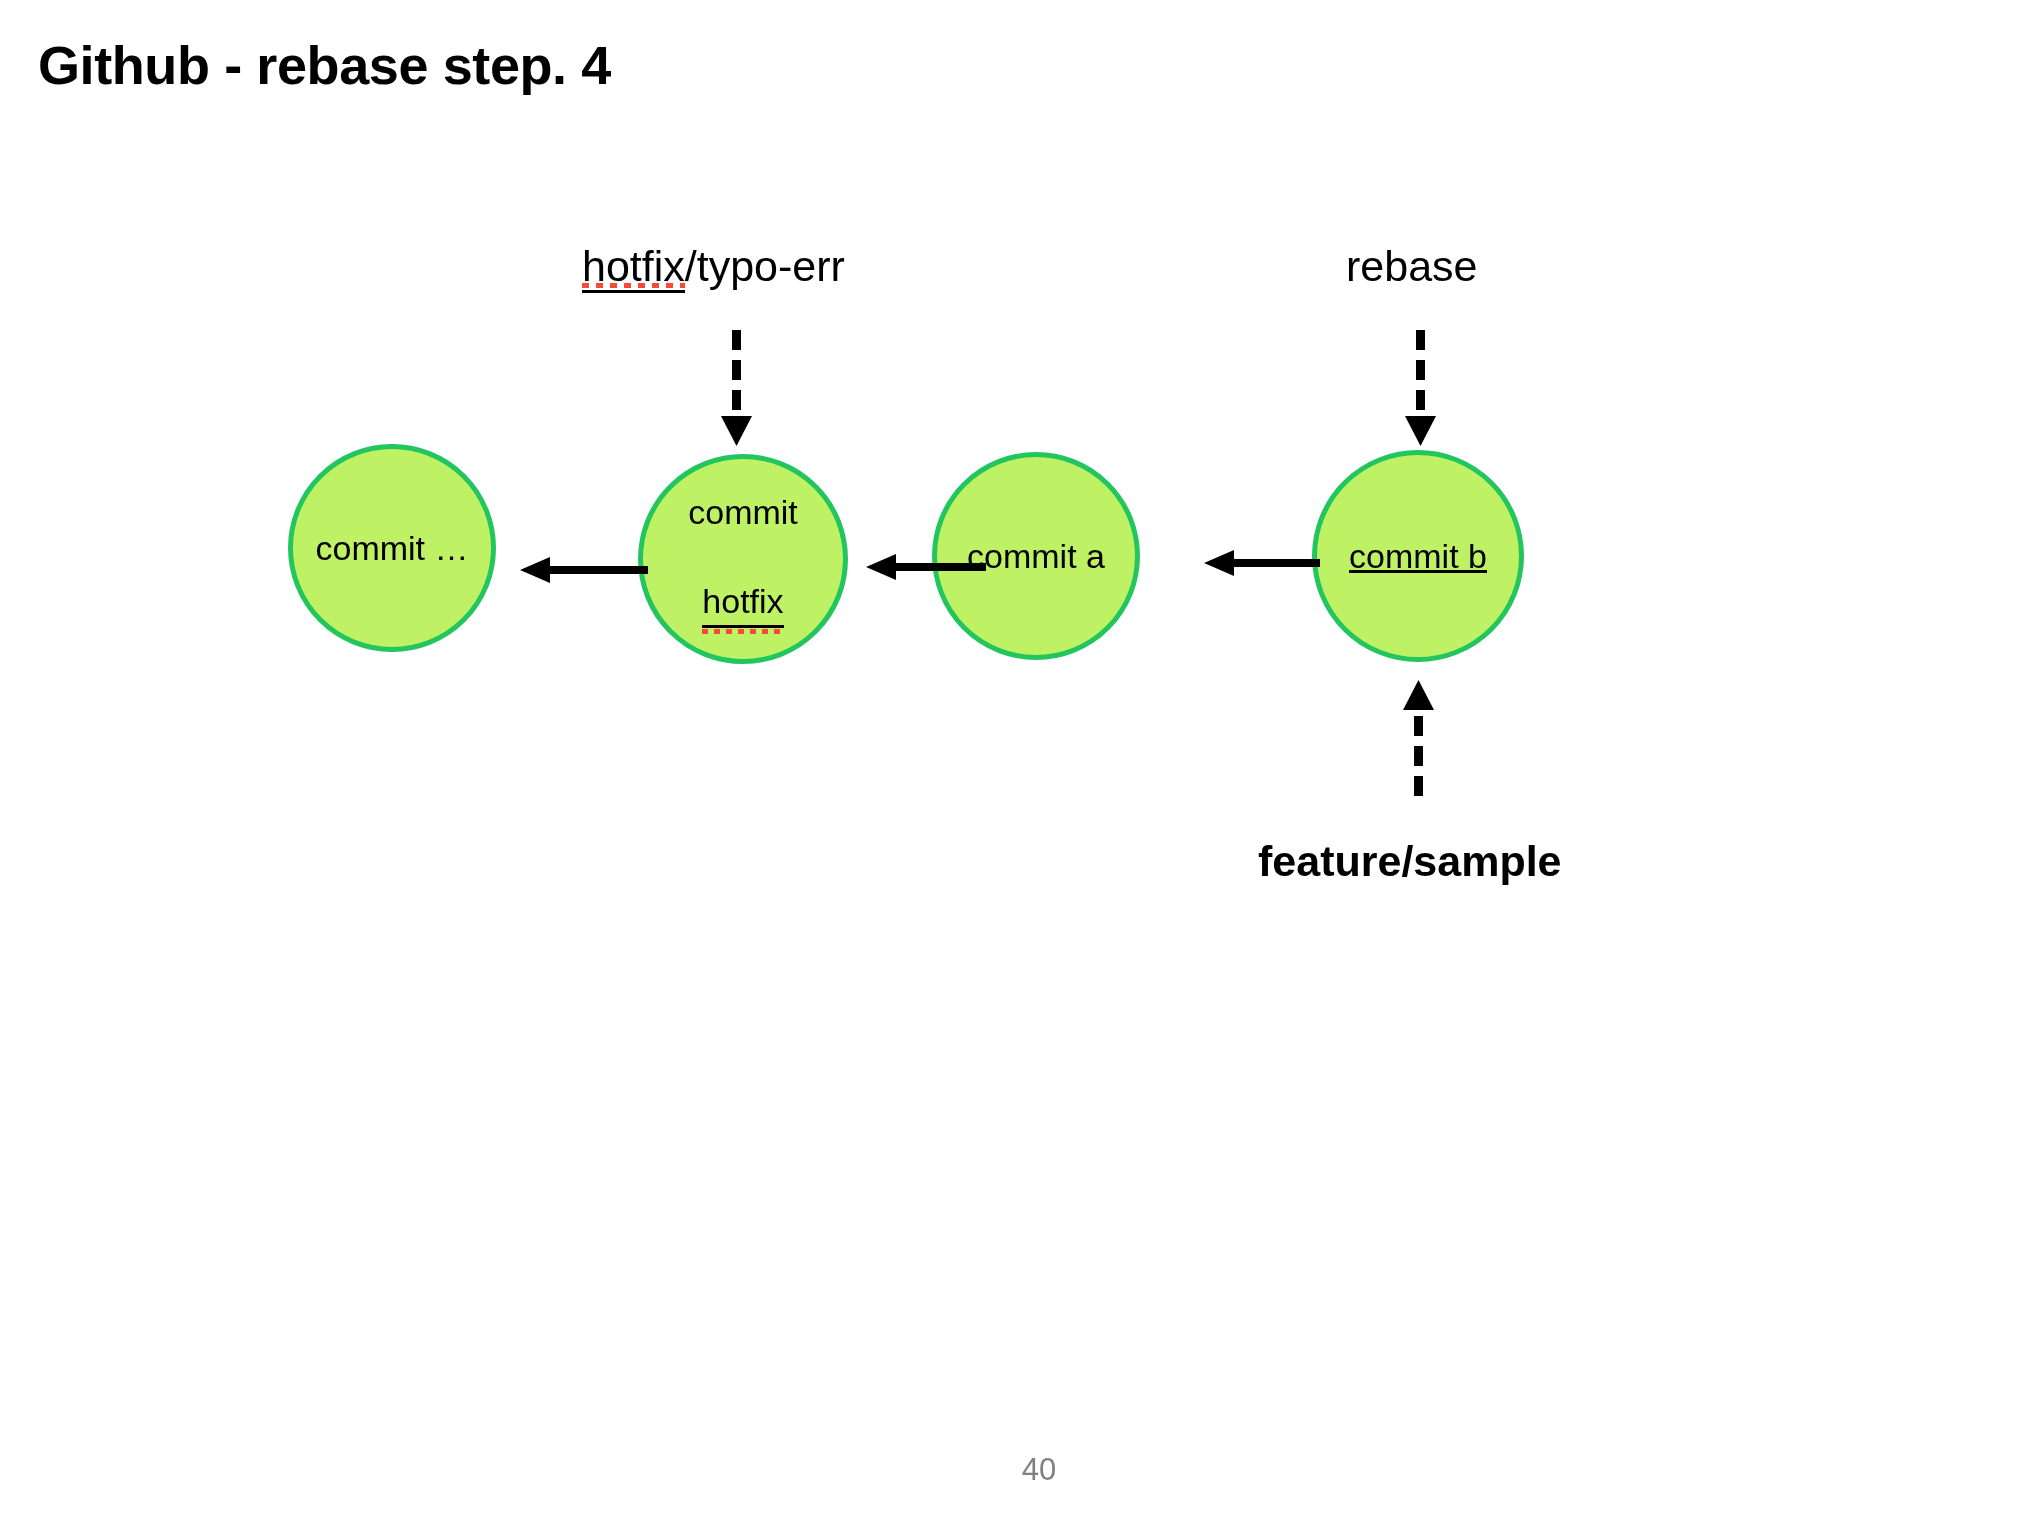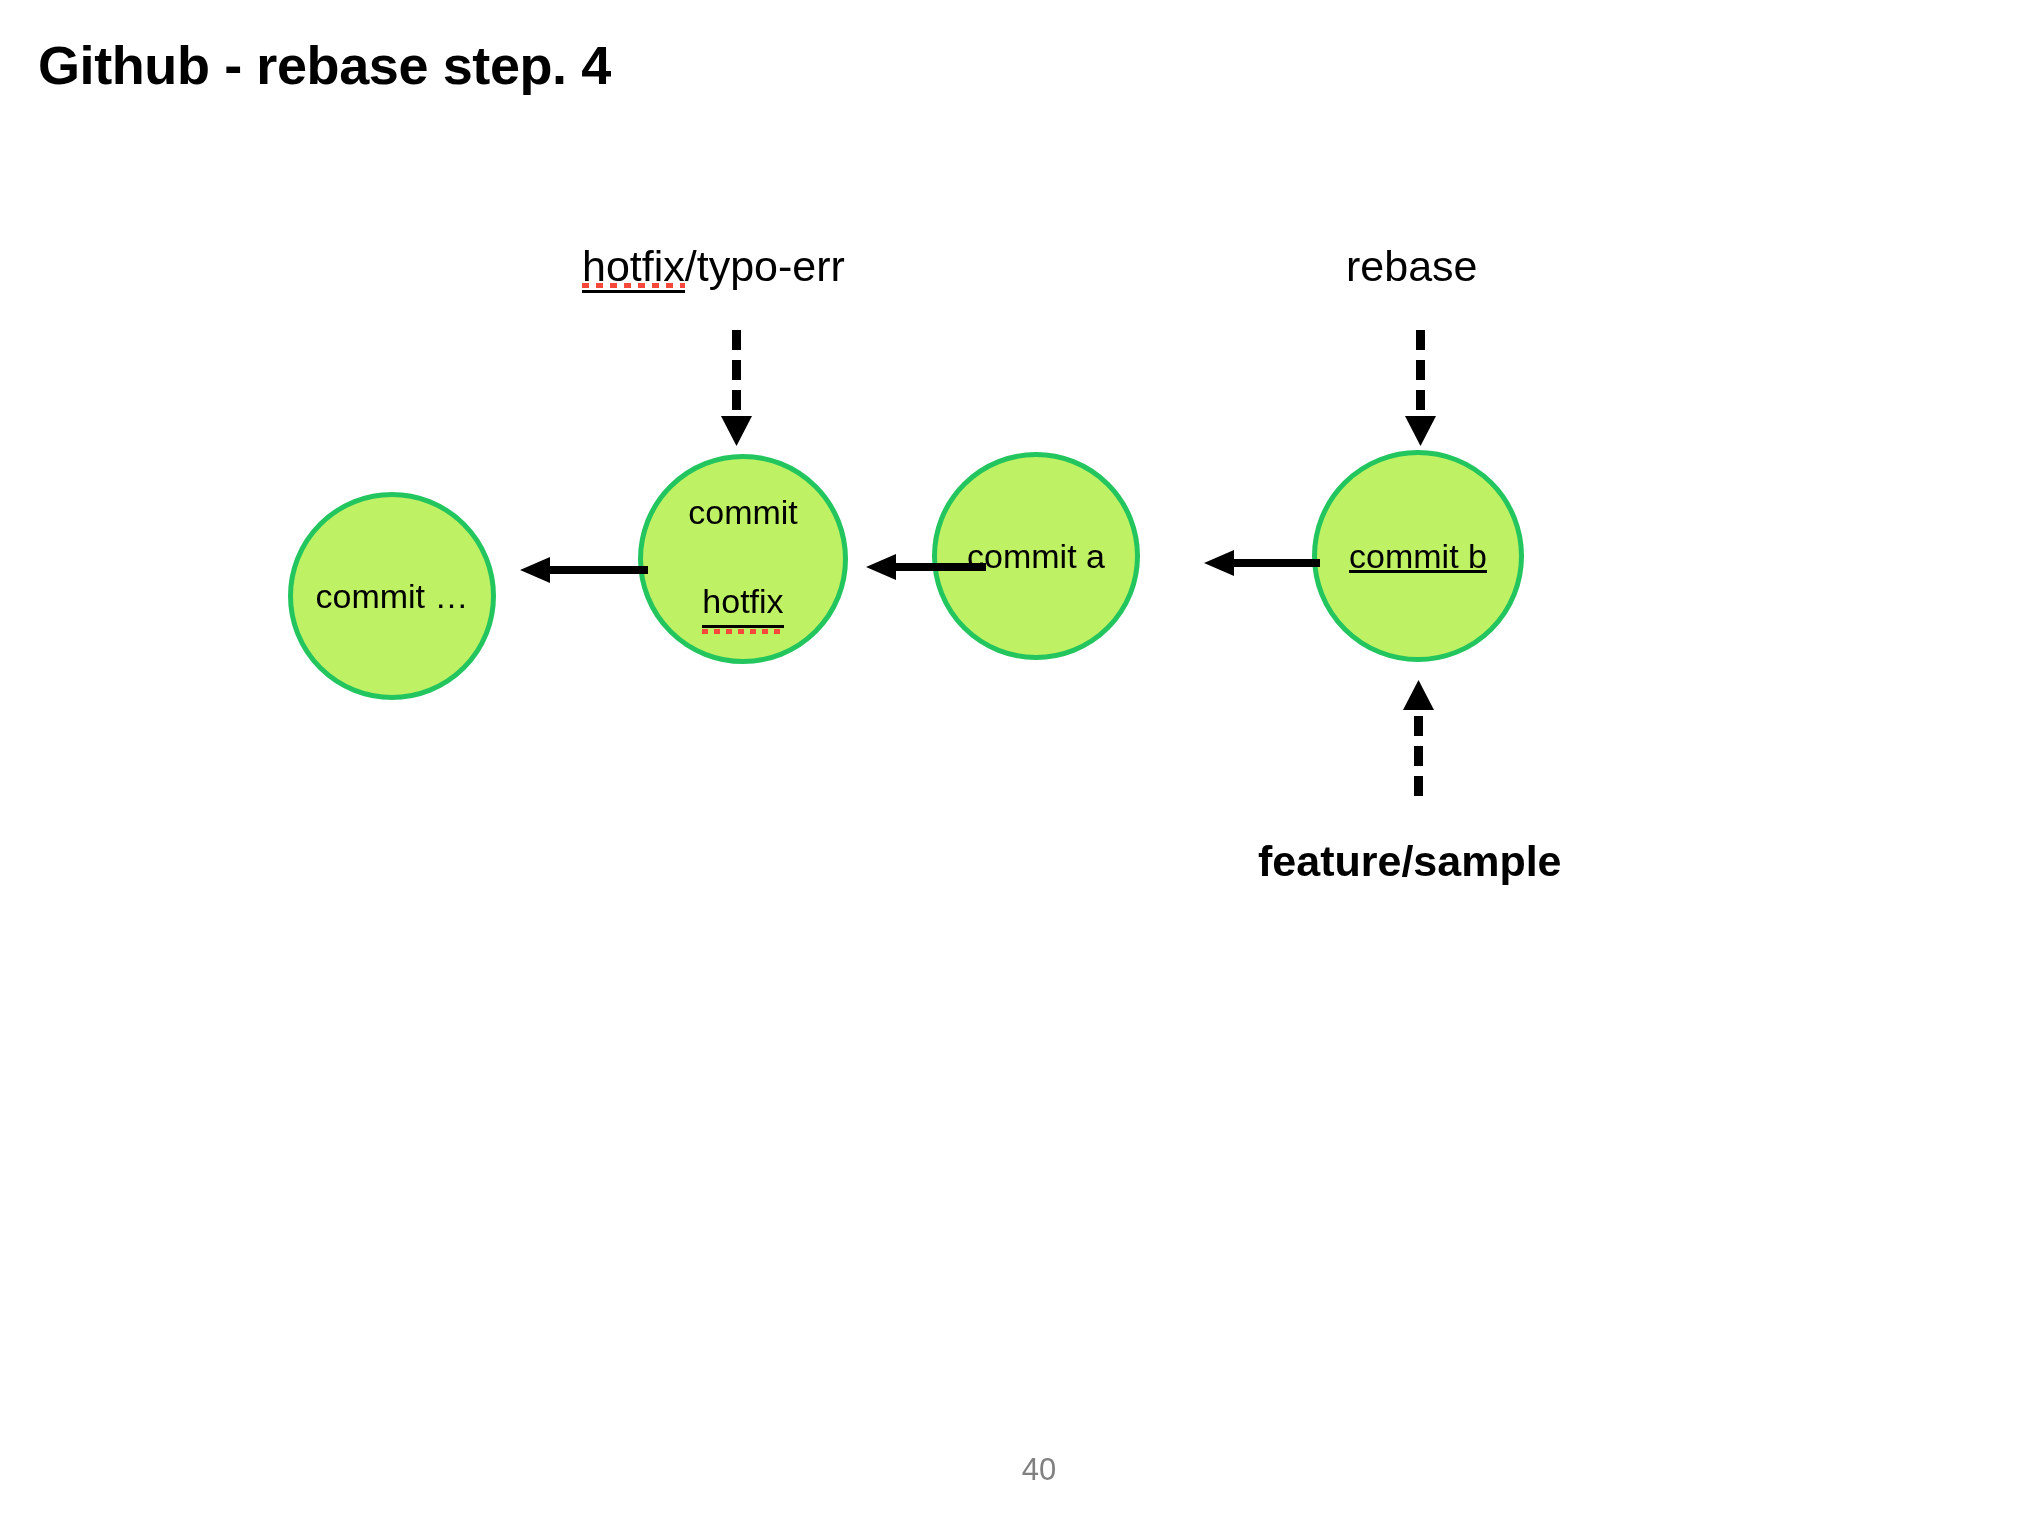--- a/index.html
+++ b/index.html
@@ -73,21 +73,21 @@
     bottom: -9px;
     height: 5px;
     background-image: repeating-linear-gradient(
       to right,
       #f8483a 0px, #f8483a 6px,
       rgba(0,0,0,0) 6px, rgba(0,0,0,0) 12px
     );
   }
 
   
-  #node-commit-ellipsis { left: 288px;  top: 492px; width: 208px; height: 208px; }
+  #node-commit-ellipsis { left: 288px;  top: 444px; width: 208px; height: 208px; }
   #node-commit-hotfix   { left: 638px;  top: 454px; width: 210px; height: 210px; }
   #node-commit-a        { left: 932px;  top: 452px; width: 208px; height: 208px; }
   #node-commit-b        { left: 1312px; top: 450px; width: 212px; height: 212px; text-decoration: underline; }
 
   
   .parent-arrow {
     position: absolute;
     height: 30px;
   }
   #arrow-hotfix-to-ellipsis { left: 520px;  top: 555px; width: 128px; }

